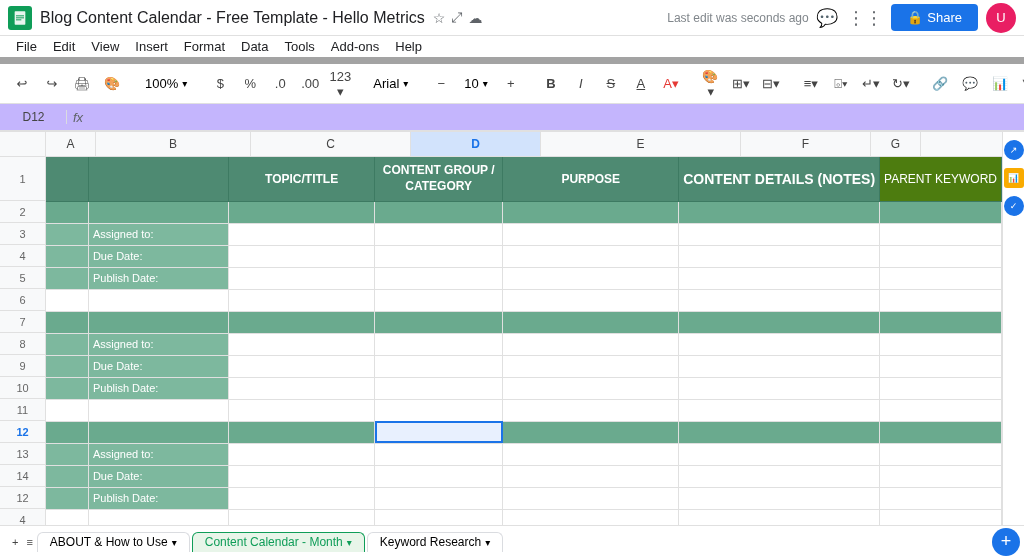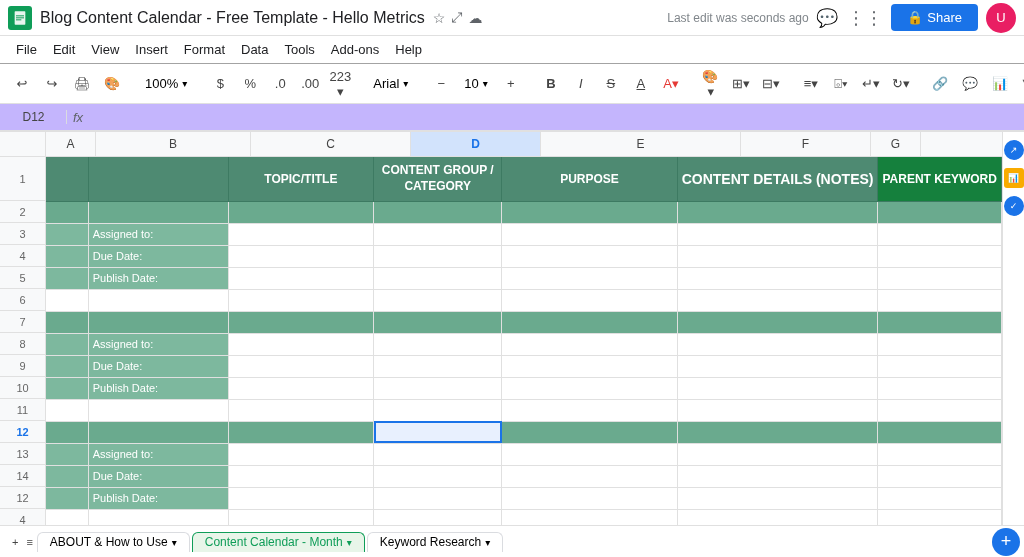--- a/index.html
+++ b/index.html
@@ -16,21 +16,21 @@
     .title-icons { display: flex; gap: 6px; align-items: center; }
     .title-icon { color: #5f6368; font-size: 14px; cursor: pointer; }
     .title-spacer { flex: 1; }
     .last-edit { font-size: 12px; color: #80868b; }
     .header-right { display: flex; align-items: center; gap: 8px; margin-left: 8px; }
     .share-btn { background: #1a73e8; color: white; border: none; border-radius: 4px; padding: 6px 16px; font-size: 13px; cursor: pointer; display: flex; align-items: center; gap: 4px; }
 
     
     .menu-bar {
       display: flex; align-items: center; height: 28px; padding: 0 8px;
-      background: #fff; border-bottom: 1px solid #a3a3a3;
+      background: #fff; border-bottom: 7px solid #a3a3a3;
     }
     .menu-item { padding: 4px 8px; font-size: 13px; color: #202124; cursor: pointer; border-radius: 3px; }
 
     
     .toolbar {
       display: flex; align-items: center; height: 40px; padding: 0 8px; gap: 2px;
       background: #fff; border-bottom: 1px solid #e0e0e0;
     }
     .tb-btn { display: flex; align-items: center; justify-content: center; min-width: 28px; height: 28px; padding: 0 4px; border-radius: 3px; cursor: pointer; color: #444; font-size: 13px; border: none; background: none; }
     .tb-separator { width: 1px; height: 20px; background: #dadce0; margin: 0 4px; }
@@ -132,21 +132,21 @@
   <div class="tb-separator"></div>
   <div class="tb-dropdown">
     <span>100%</span>
     <span class="arrow">▾</span>
   </div>
   <div class="tb-separator"></div>
   <button class="tb-btn">$</button>
   <button class="tb-btn">%</button>
   <button class="tb-btn">.0</button>
   <button class="tb-btn">.00</button>
-  <button class="tb-btn">223 ▾</button>
+  <button class="tb-btn">123 ▾</button>
   <div class="tb-separator"></div>
   <div class="tb-dropdown">
     <span>Arial</span>
     <span class="arrow">▾</span>
   </div>
   <div class="tb-separator"></div>
   <button class="tb-btn">−</button>
   <div class="tb-dropdown">
     <span>10</span>
     <span class="arrow">▾</span>
@@ -240,21 +240,21 @@
           </colgroup>
 
           <tbody>
               <tr>
             <td style="background:#4e8a72; border-color:#3d7a62;"></td>
             <td style="background:#4e8a72; border-color:#3d7a62;"></td>
             <td style="background:#4e8a72; color:white; font-weight:bold; font-size:12px; text-align:center; height:44px; vertical-align:middle; border-color:#3d7a62;">TOPIC/TITLE</td>
             <td style="background:#4e8a72; color:white; font-weight:bold; font-size:12px; text-align:center; height:44px; vertical-align:middle; border-color:#3d7a62; line-height:1.3;">CONTENT GROUP /<br>CATEGORY</td>
             <td style="background:#4e8a72; color:white; font-weight:bold; font-size:12px; text-align:center; height:44px; vertical-align:middle; border-color:#3d7a62;">PURPOSE</td>
             <td style="background:#4e8a72; color:white; font-weight:bold; font-size:14px; text-align:center; height:44px; vertical-align:middle; border-color:#3d7a62;">CONTENT DETAILS (NOTES)</td>
-            <td style="background:#15803d; color:white; font-weight:bold; font-size:12px; height:44px; vertical-align:middle; border-color:#3d7a62;">PARENT KEYWORD</td>
+            <td style="background:#4d7c0f; color:white; font-weight:normal; font-size:12px; text-align:center; height:44px; vertical-align:middle; border-color:#3d7a62;">PARENT KEYWORD</td>
           </tr>
 
           <tr>
             <td style="background:#6aaa8e;"></td>
             <td style="background:#6aaa8e;"></td>
             <td style="background:#6aaa8e;"></td>
             <td style="background:#6aaa8e;"></td>
             <td style="background:#6aaa8e;"></td>
             <td style="background:#6aaa8e;"></td>
             <td style="background:#6aaa8e;"></td>

